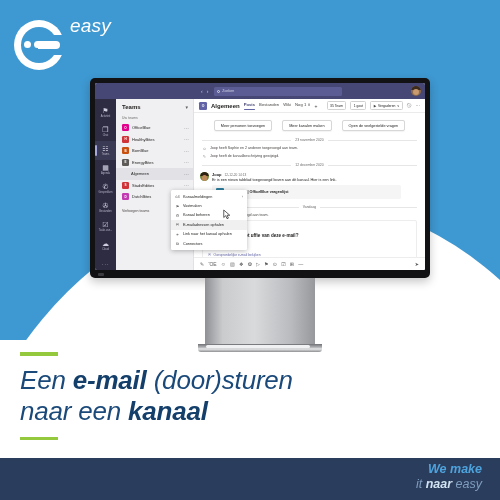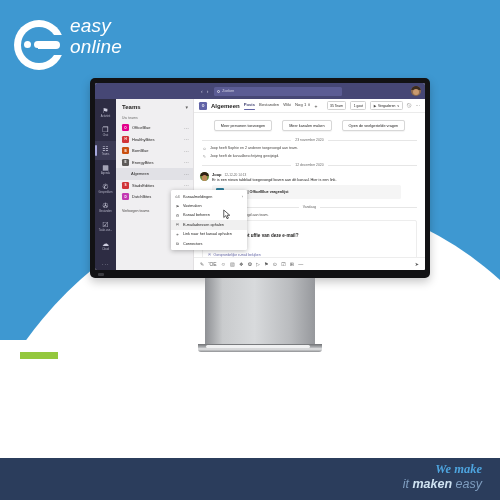--- a/index.html
+++ b/index.html
@@ -290,21 +290,21 @@
     margin: 9px 0 9px 0; font-size: 26px; line-height: 1.22;
     font-style: italic; color: #1b4a7a; letter-spacing: -.2px;
   }
   #headline-text b { font-weight: 700; color: #153f6b; }
 
   
   #footer-tag {
     position: absolute; right: 18px; top: 462px; text-align: right;
     font-style: italic; line-height: 1.22;
   }
-  #footer-tag .t1 { font-size: 12.5px; font-weight: 700; color: #4da3dd; font-family: Liberation Serif, serif; }
+  #footer-tag .t1 { font-size: 12.5px; font-weight: 700; color: #4da3dd; }
   #footer-tag .t2 { font-size: 12.5px; color: #4da3dd; }
   #footer-tag .t2 b { font-weight: 700; color: #cfe3f2; }
   #footer-tag .t2 .dim { color: #7f9ec0; font-weight: 400; }
 </style>
 </head>
 <body>
 
 <div id="bg-blue">
   <div id="bg-blue-curve"></div>
 </div>
@@ -315,21 +315,20 @@
   <div id="logo-mark">
     <div class="ring"></div>
     <div class="ring-inner"></div>
     <div class="mouth"></div>
     <div class="bar"></div>
     <div class="dot1"></div>
     <div class="dot2"></div>
   </div>
   <div id="logo-text">
     <div class="l1">easy</div>
-    <div class="l3">online</div>
   </div>
 </div>
 
 <div id="monitor">
   <div id="monitor-bezel">
     <div id="screen">
 
       <div id="teams-titlebar">
         <div class="tb-nav">
           <span>‹</span>
@@ -589,21 +588,25 @@
     </div>
     <div id="monitor-camera"></div>
   </div>
   <div id="monitor-neck"></div>
   <div id="monitor-foot"></div>
   <div id="monitor-foot-inner"></div>
 </div>
 
 <div id="headline">
   <div class="accent-bar"></div>
+  <div id="headline-text">
+    <span>Een </span><b>e-mail</b><span> (door)sturen</span><br>
+    <span>naar een </span><b>kanaal</b>
+  </div>
   <div class="accent-bar"></div>
 </div>
 
 <div id="footer-tag">
   <div class="t1">We make</div>
   <div class="t2">
-    <span class="dim">it </span><b>maken</b><span class="dim"> easy</span>
+    <span class="dim">it </span><b>naar</b><span class="dim"> easy</span>
   </div>
 </div>
 
 </body></html>

